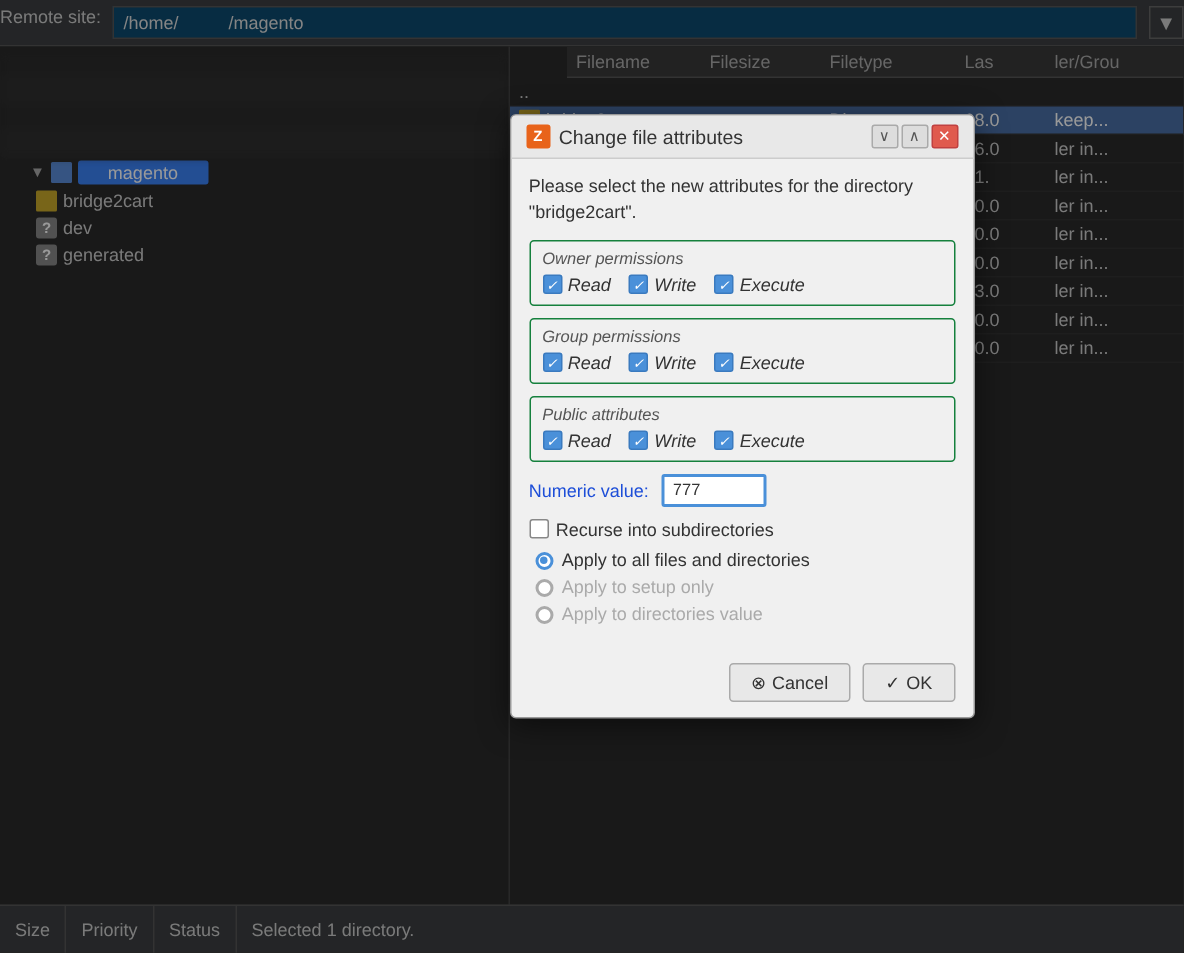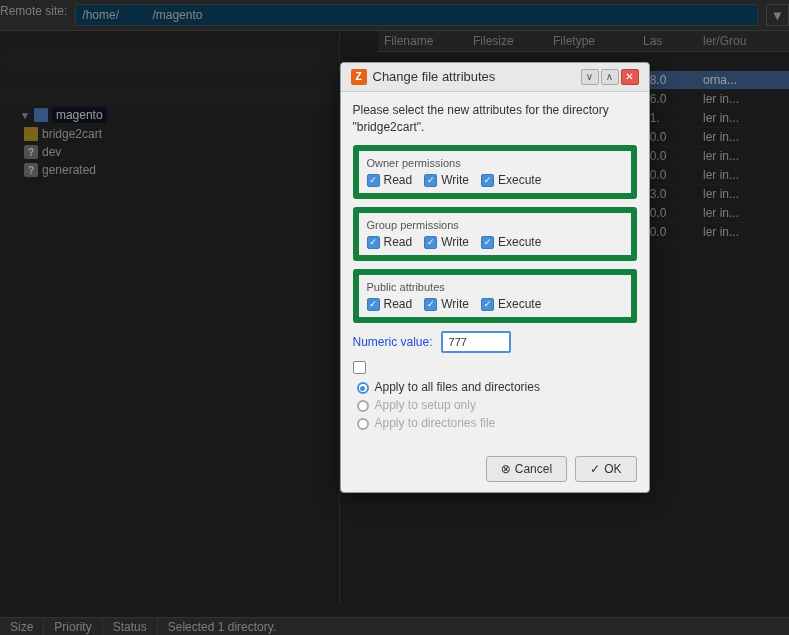--- a/index.html
+++ b/index.html
@@ -157,21 +157,21 @@
       text-overflow: ellipsis;
       white-space: nowrap;
     }
 
     
     .status-bar {
       position: absolute;
       bottom: 0;
       left: 0;
       right: 0;
-      height: 18px;
+      height: 32px;
       background: #3c3f41;
       border-top: 1px solid #555;
       display: flex;
       align-items: center;
       text-align: center;
     }
     .status-section {
       padding: 0 10px;
       color: #ccc;
       font-size: 12px;
@@ -263,24 +263,25 @@
     }
 
     .dialog-description {
       font-size: 12px;
       color: #333;
       margin-bottom: 10px;
       line-height: 1.4;
     }
 
     .perm-group {
-      border: 6px solid #15803d;
+      border: 1px solid #15803d;
       border-radius: 3px;
       margin-bottom: 8px;
       padding: 6px 8px;
+      font-style: italic;
     }
     .perm-group-label {
       font-size: 11px;
       color: #555;
       margin-bottom: 4px;
     }
     .perm-checkboxes {
       display: flex;
       gap: 12px;
     }
@@ -427,21 +428,21 @@
   <button class="remote-dropdown">▼</button>
 </div>
 
 <div class="main-content">
 
   <div class="file-tree">
     <div class="blurred-rows"></div>
     <div class="tree-item" style="padding-left:20px;">
       <span class="arrow">▼</span>
       <span class="folder-icon blue"></span>
-      <span style="background:#0f172a;color:#fff;padding:1px 4px;border-radius:2px;">magento</span>
+      <span style="background:#3b82f6;color:#fff;padding:1px 20px;border-radius:2px;">magento</span>
     </div>
     <div class="tree-item tree-indent">
       <span class="folder-icon"></span>
       <span>bridge2cart</span>
     </div>
     <div class="tree-item tree-indent">
       <span class="question-icon">?</span>
       <span> dev</span>
     </div>
     <div class="tree-item tree-indent">
@@ -469,21 +470,21 @@
         <span></span>
     </div>
     <div class="file-table-row selected">
       <div class="file-cell">
         <span class="folder-icon" style="background:#c8a82a;width:14px;height:14px;display:inline-block;border-radius:1px;margin-right:4px;"></span>
         <span>bridge2cart</span>
       </div>
       <span></span>
       <span>Directory</span>
       <span>08.0</span>
-      <span class="truncated">orna...</span>
+      <span class="truncated">keep...</span>
     </div>
     <div class="file-table-row">
       <div class="file-cell">
         <span class="folder-icon" style="background:#c8a82a;width:14px;height:14px;display:inline-block;border-radius:1px;margin-right:4px;"></span>
         <span>dev</span>
       </div>
       <span></span>
       <span>Directory</span>
       <span>16.0</span>
       <span class="truncated">ler in...</span>
@@ -649,34 +650,35 @@
       </div>
 
       <div class="numeric-row">
         <span class="numeric-label">Numeric value:</span>
         <input class="numeric-input" value="777" style="">
       </div>
 
 
       <div class="recurse-row">
         <div class="recurse-checkbox"></div>
+        <span class="recurse-label">Recurse into subdirectories</span>
       </div>
 
       <div class="radio-group">
         <div class="radio-row">
           <div class="radio-btn selected"></div>
           <span class="radio-label">Apply to all files and directories</span>
         </div>
         <div class="radio-row">
           <div class="radio-btn unselected"></div>
           <span class="radio-label dimmed">Apply to setup only</span>
         </div>
         <div class="radio-row">
           <div class="radio-btn unselected"></div>
-          <span class="radio-label dimmed">Apply to directories file</span>
+          <span class="radio-label dimmed">Apply to directories value</span>
         </div>
       </div>
     </div>
 
     <div class="dialog-footer">
       <button class="dialog-btn cancel">
         <span>⊗</span>
         <span>Cancel</span>
       </button>
       <button class="dialog-btn ok">

